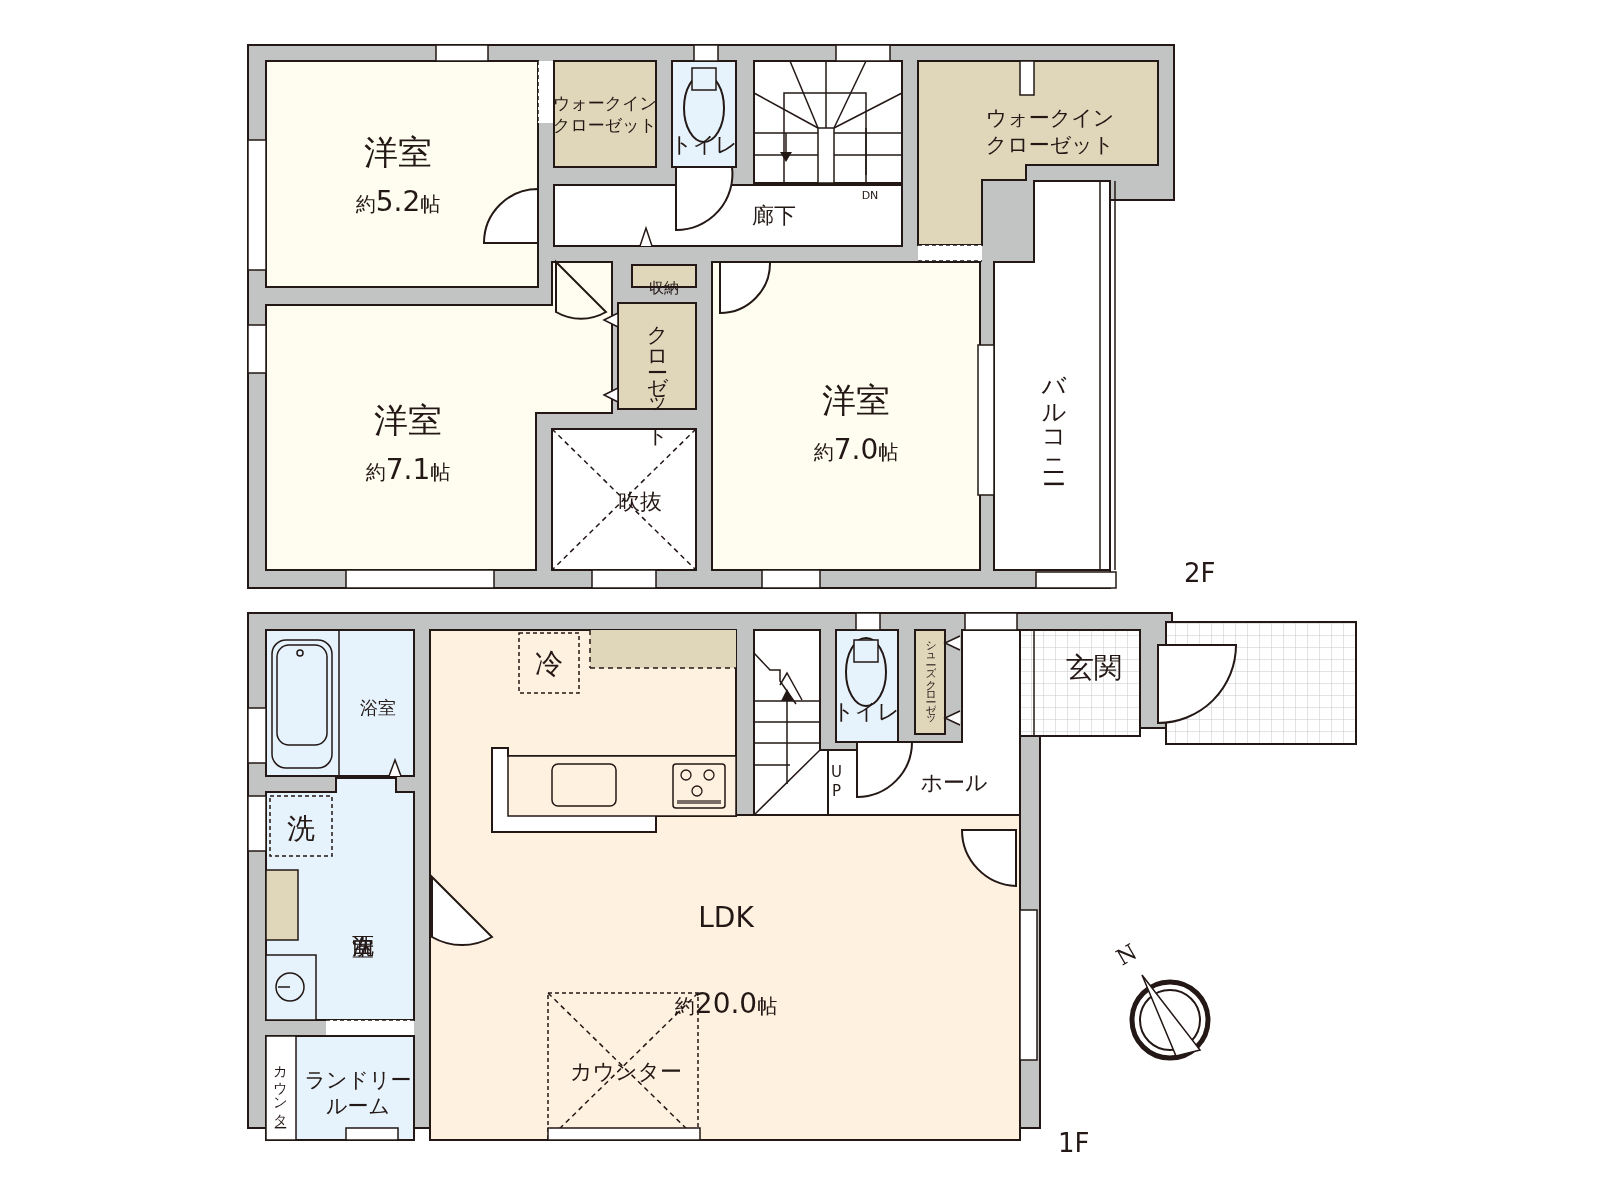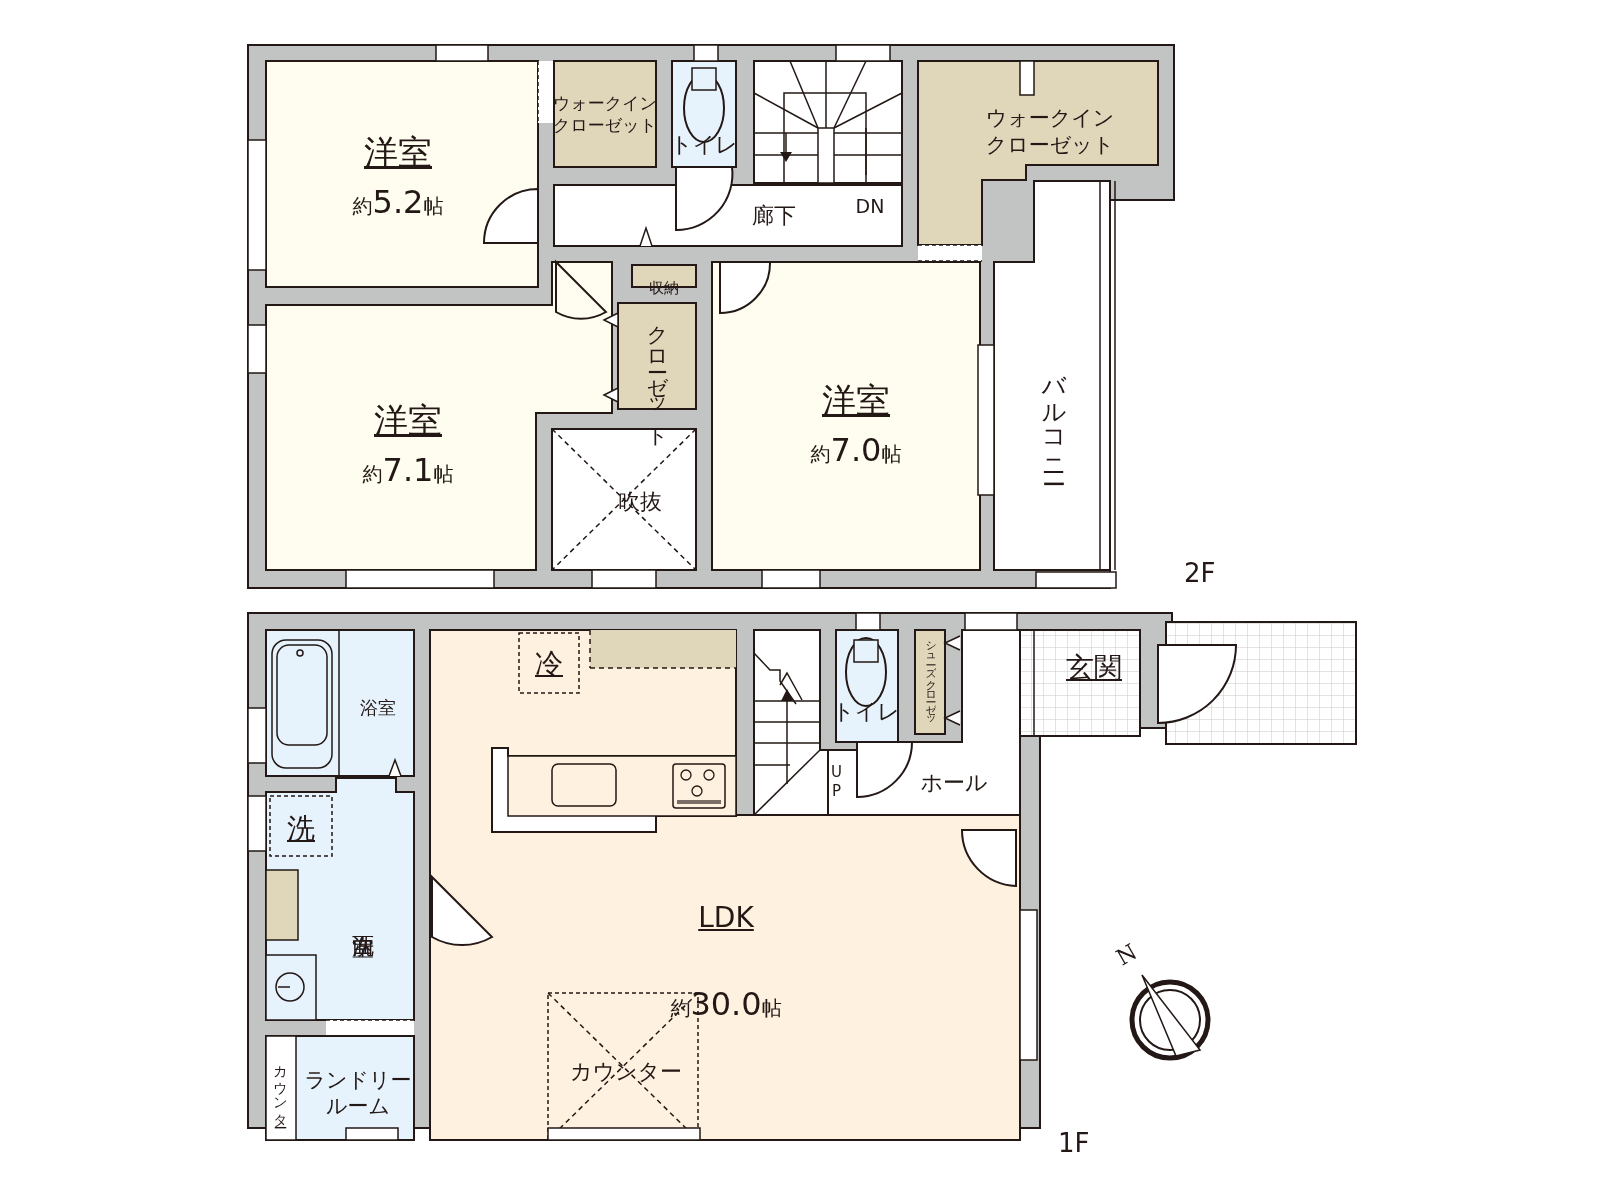--- a/index.html
+++ b/index.html
@@ -1,21 +1,21 @@
 <!DOCTYPE html>
 <html><head>
 <meta charset="utf-8">
 <style>
   html,body{margin:0;padding:0;background:#ffffff;}
   body{width:1600px;height:1200px;position:relative;overflow:hidden;font-family:"DejaVu Sans","Liberation Sans",sans-serif;color:#231815;}
   svg#plan{position:absolute;left:0;top:0;}
   .lbl{position:absolute;white-space:nowrap;line-height:1;text-align:center;transform:translate(-50%,-50%);}
-  .big{font-size:34px;text-decoration:underline;}
+  .big{font-size:34px;}
   .area{font-size:20px;}
-  .area .num{font-size:32px;margin-top:20px;}
+  .area .num{font-size:28px;margin-top:20px;}
   .med{font-size:24px;}
   .sm{font-size:17px;}
   .xs{font-size:13px;}
   .vert{writing-mode:vertical-rl;text-orientation:upright;letter-spacing:1px;}
   .floor{position:absolute;font-size:26px;line-height:1;}
 </style>
 </head>
 <body>
 
 <svg id="plan" width="1600" height="1200" viewBox="0 0 1600 1200" xmlns="http://www.w3.org/2000/svg">
@@ -206,21 +206,21 @@
   </g>
 </svg>
 
 <div class="lbl big" style="left:398px;top:152px">洋室</div>
 <div class="lbl area" style="left:398px;top:202px"><span>約</span><span class="num">5.2</span><span>帖</span></div>
 <div class="lbl sm" style="left:605px;top:114px;line-height:1.3">
     <div>ウォークイン</div>
     <div>クローゼット</div>
   </div>
 <div class="lbl med" style="left:704px;top:145px;font-size:22px">トイレ</div>
-<div class="lbl xs" style="left:870px;top:206px;font-size:19px">DN</div>
+<div class="lbl xs" style="left:870px;top:195px;font-size:11px">DN</div>
 <div class="lbl med" style="left:1050px;top:132px;line-height:1.3;font-size:21px">
     <div>ウォークイン</div>
     <div>クローゼット</div>
   </div>
 <div class="lbl med" style="left:774px;top:216px;font-size:22px">廊下</div>
 <div class="lbl sm" style="left:664px;top:288px;font-size:15px">収納</div>
 <div class="lbl med vert" style="left:657px;top:356px;font-size:21px;height:90px;writing-mode:vertical-rl">クローゼット</div>
 <div class="lbl big" style="left:408px;top:420px">洋室</div>
 <div class="lbl area" style="left:408px;top:470px"><span>約</span><span class="num">7.1</span><span>帖</span></div>
 <div class="lbl med" style="left:640px;top:502px;font-size:22px">吹抜</div>
@@ -232,20 +232,20 @@
 <div class="lbl med" style="left:378px;top:708px;font-size:18px">浴室</div>
 <div class="lbl big" style="left:301px;top:829px;font-size:28px">洗</div>
 <div class="lbl med vert" style="left:363px;top:918px;font-size:22px">洗面室</div>
 <div class="lbl xs vert" style="left:281px;top:1088px;font-size:14px;letter-spacing:0">カウンター</div>
 <div class="lbl med" style="left:358px;top:1093px;line-height:1.25;font-size:21px">
     <div>ランドリー</div>
     <div>ルーム</div>
   </div>
 <div class="lbl big" style="left:549px;top:664px;font-size:28px">冷</div>
 <div class="lbl big" style="left:726px;top:918px;font-size:28px">LDK</div>
-<div class="lbl area" style="left:726px;top:1004px"><span>約</span><span class="num">30.0</span><span>帖</span></div>
+<div class="lbl area" style="left:726px;top:1004px"><span>約</span><span class="num">20.0</span><span>帖</span></div>
 <div class="lbl med" style="left:626px;top:1072px;font-size:22px">カウンター</div>
 <div class="lbl xs vert" style="left:836px;top:782px;font-size:15px">UP</div>
 <div class="lbl med" style="left:866px;top:712px;font-size:22px">トイレ</div>
 <div class="lbl xs vert" style="left:930px;top:682px;font-size:11px;letter-spacing:0;height:96px;overflow:hidden;line-height:1.1">シューズクローゼット</div>
 <div class="lbl med" style="left:954px;top:783px;font-size:22px">ホール</div>
 <div class="lbl big" style="left:1094px;top:668px;font-size:28px">玄関</div>
 <div class="floor" style="left:1058px;top:1130px">1F</div>
 
 </body></html>

